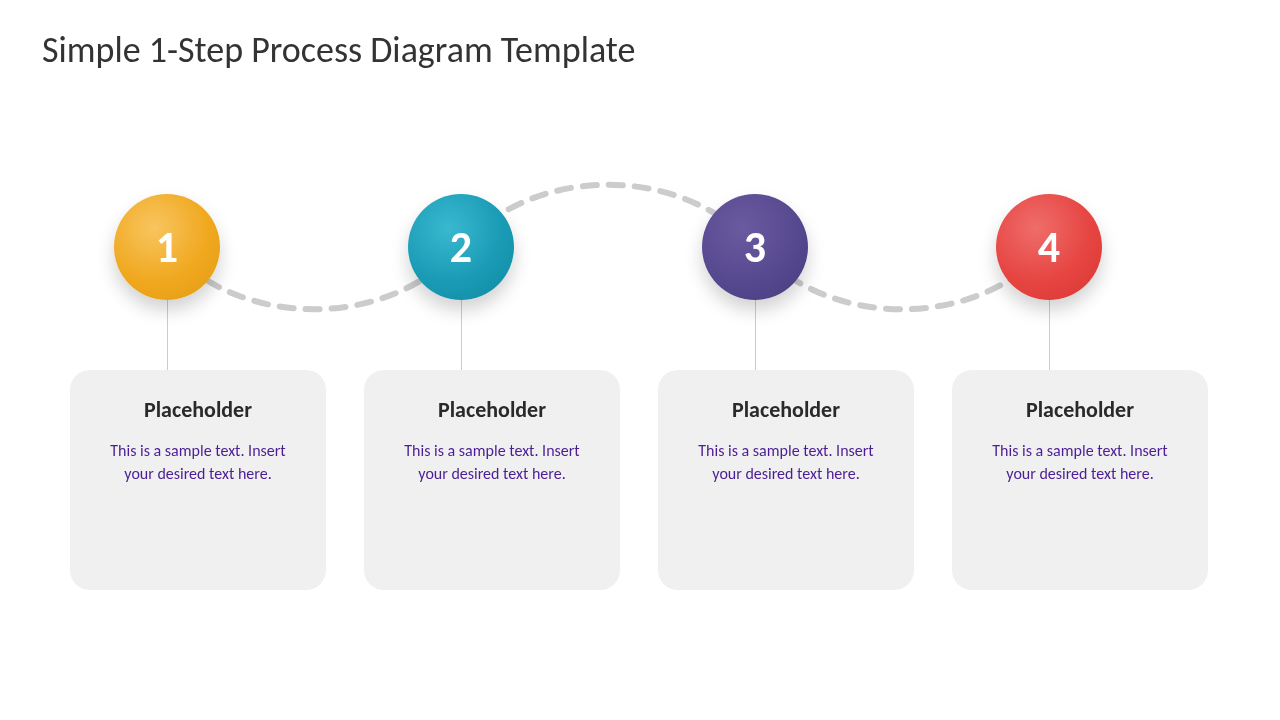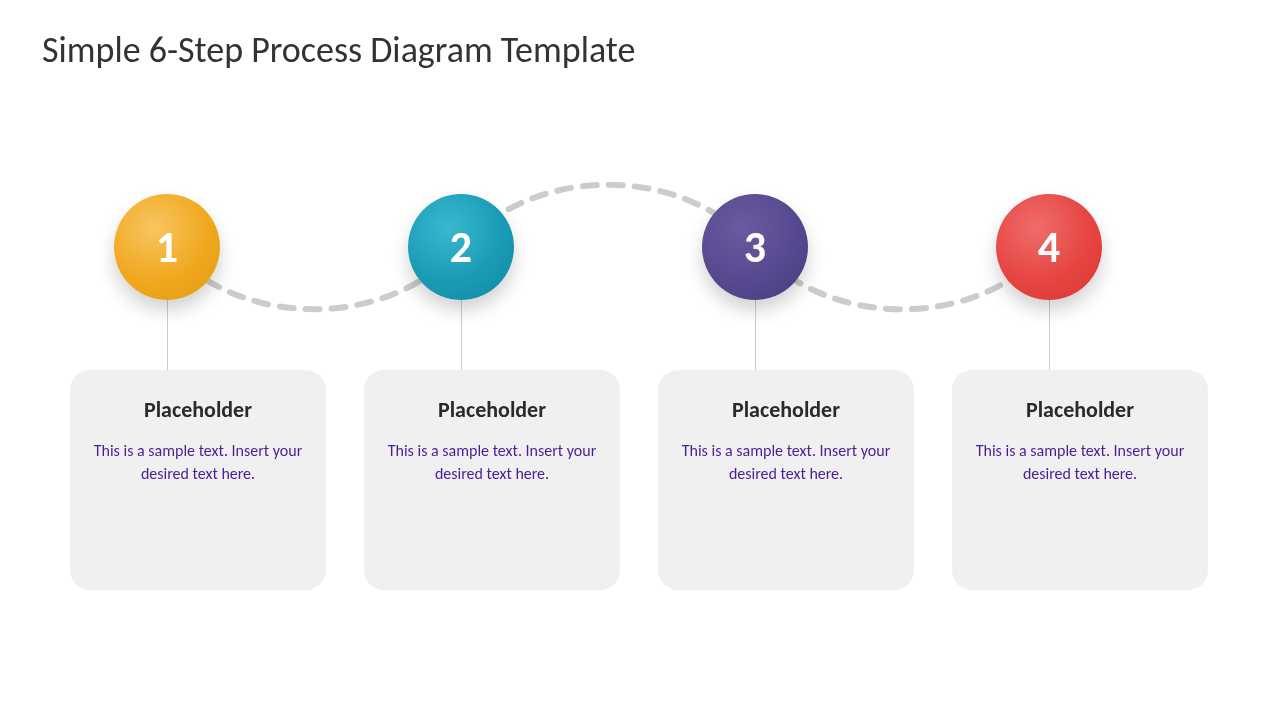--- a/index.html
+++ b/index.html
@@ -64,21 +64,21 @@
     .line-2 { left: 461px; }
     .line-3 { left: 755px; }
     .line-4 { left: 1049px; }
     .card {
       position: absolute;
       width: 256px;
       height: 220px;
       background: #f0f0f0;
       border-radius: 20px;
       top: 220px;
-      padding: 26px 4px;
+      padding: 26px 20px;
       text-align: center;
       z-index: 2;
     }
     .card-1 { left: 70px; }
     .card-2 { left: 364px; }
     .card-3 { left: 658px; }
     .card-4 { left: 952px; }
     .card-title {
       font-size: 22px;
       font-weight: 700;
@@ -88,21 +88,21 @@
     .card-text {
       font-size: 16px;
       color: #4c1d95;
       line-height: 1.45;
       padding: 0 12px;
     }
   </style>
 </head>
 <body>
 
-<h1 class="title">Simple 6-Step Process Diagram Template</h1>
+<h1 class="title">Simple 1-Step Process Diagram Template</h1>
 
 <div class="diagram-area">
 
   <svg class="wave-path" viewBox="0 0 1280 220">
     <path d="M 167,97 C 240,180 388,180 461,97 C 534,14 682,14 755,97 C 828,180 976,180 1049,97" fill="none" stroke="#cccccc" stroke-width="6" stroke-dasharray="14,12" stroke-linecap="round"></path>
   </svg>
 
   <div class="step-circle circle-1">
     <span>1</span>
   </div>

